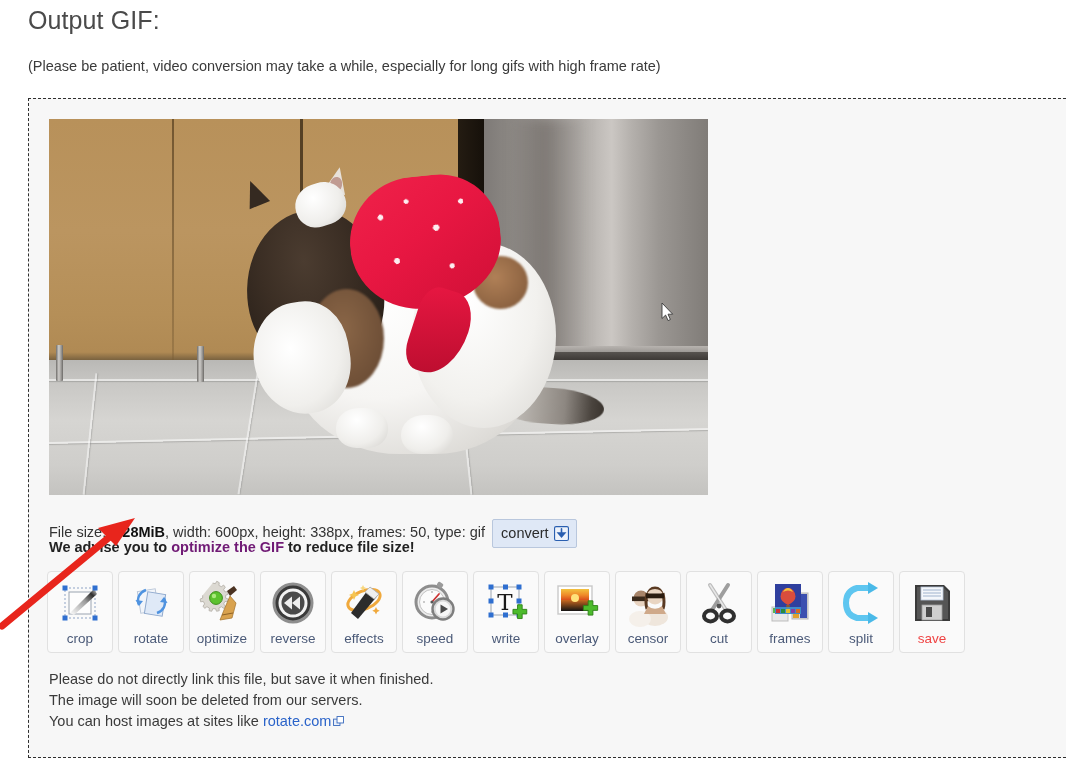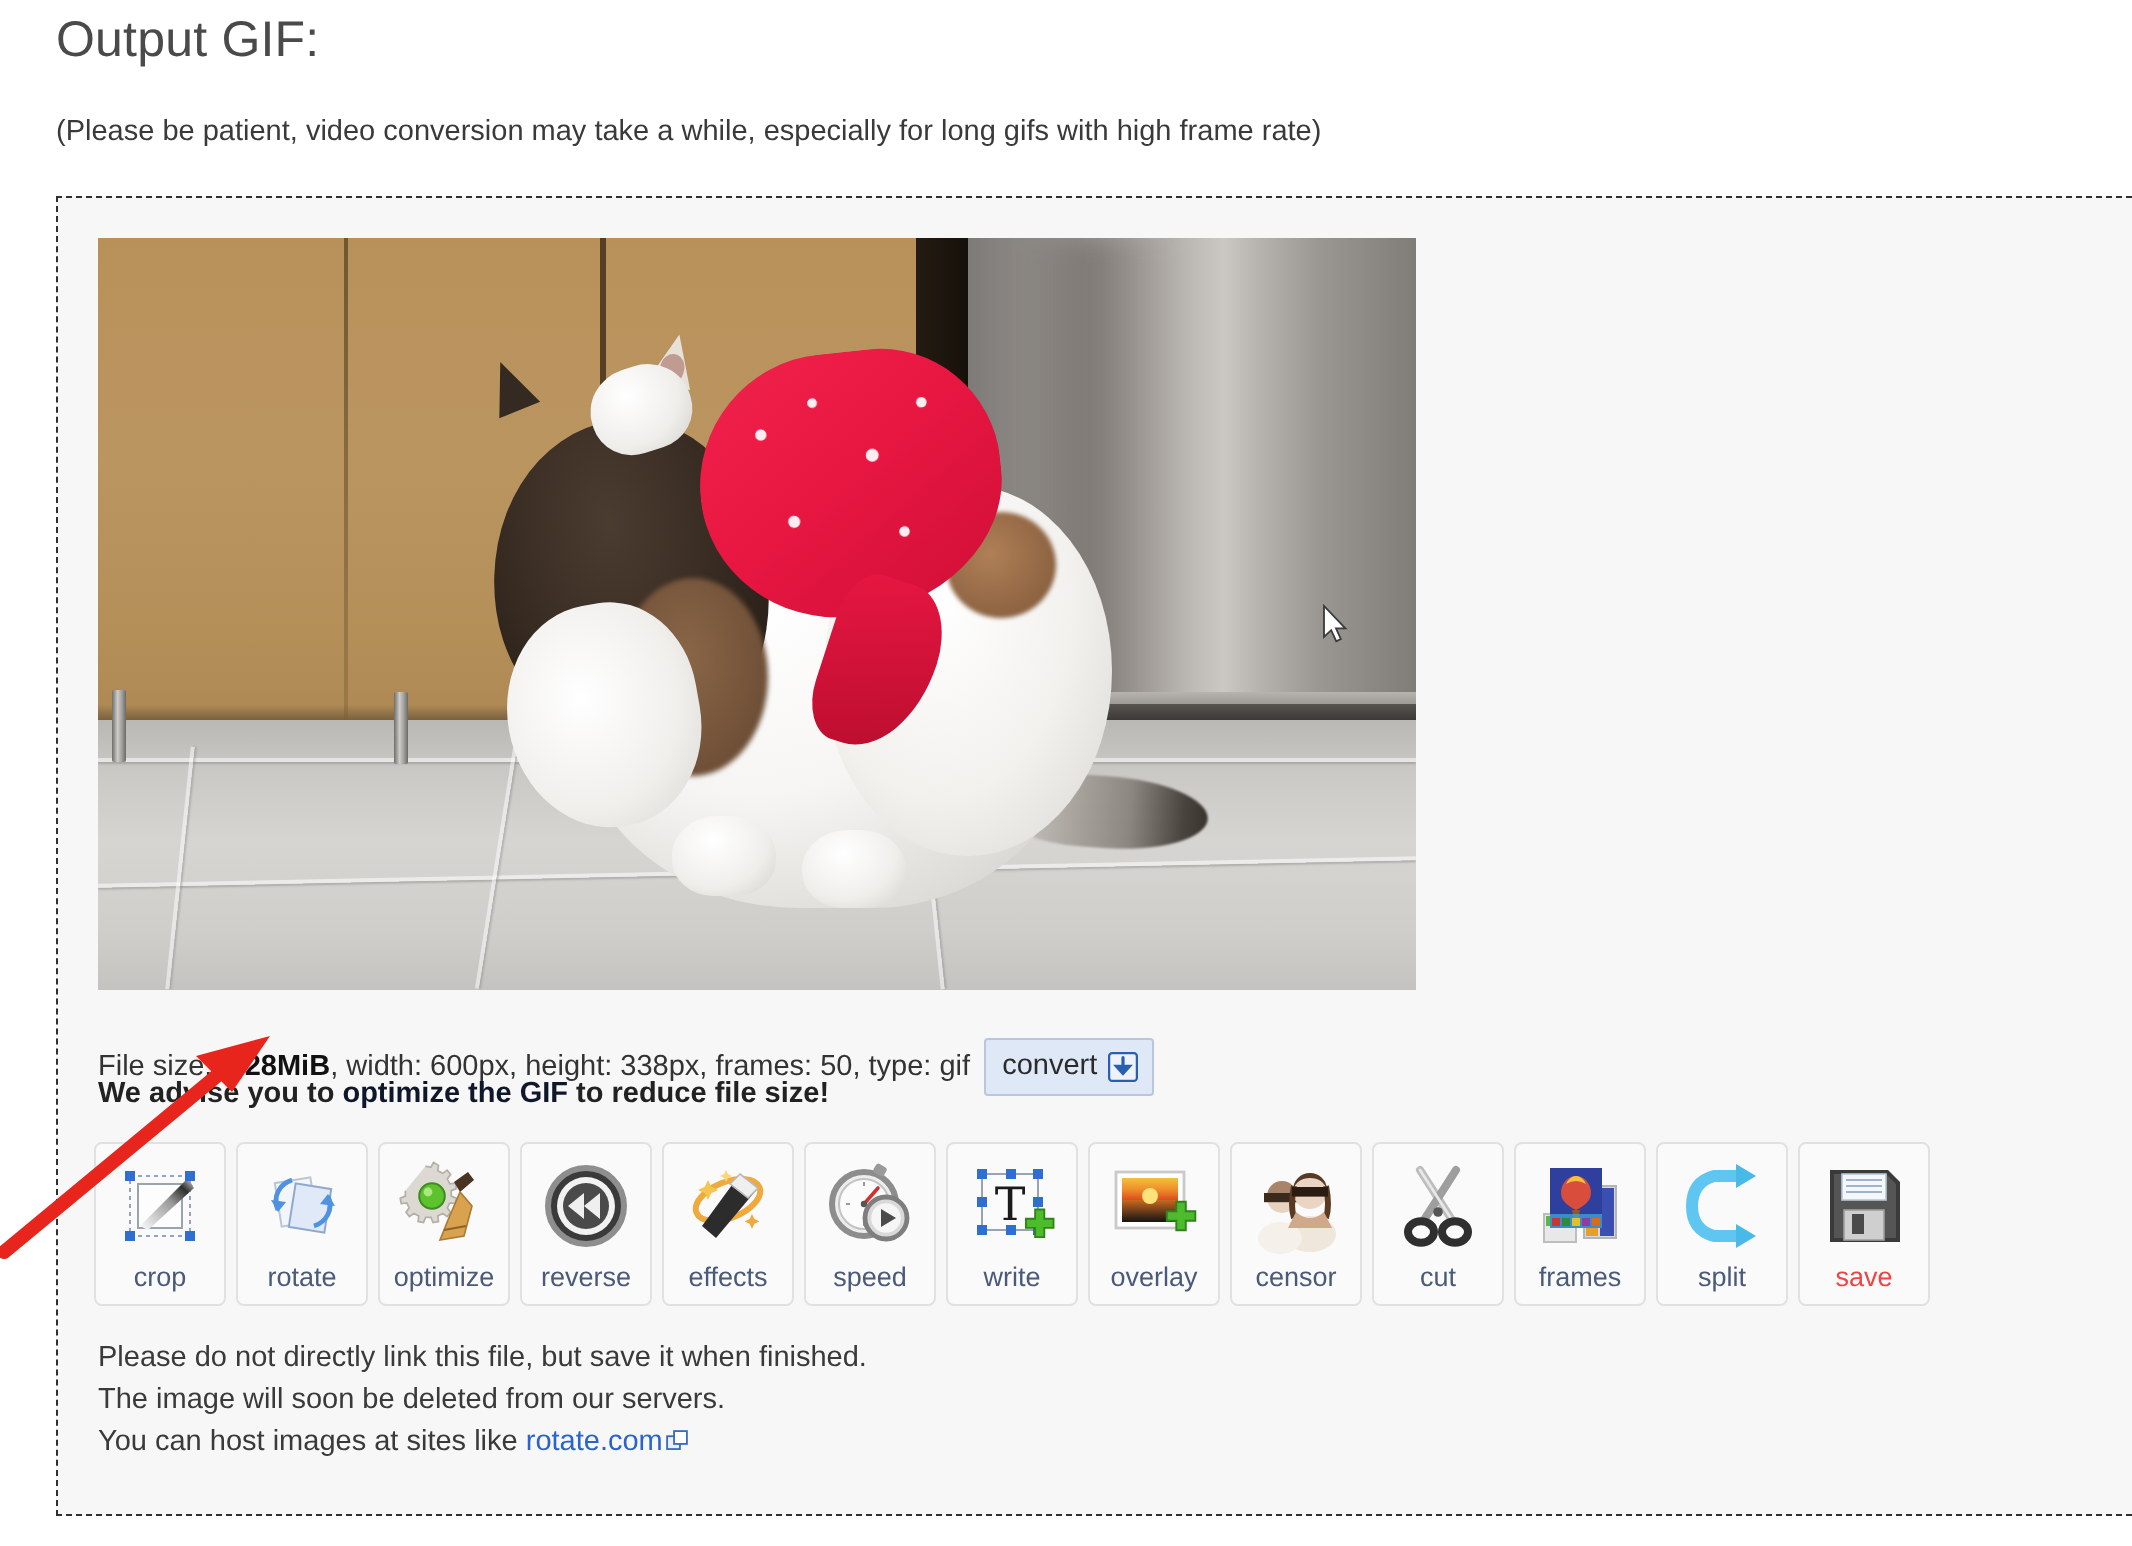--- a/index.html
+++ b/index.html
@@ -218,21 +218,21 @@
     border-radius: 2px;
     font-size: 14.5px; color: #2b2b2b; cursor: pointer;
     vertical-align: middle;
   }
   .dl-ico { width: 15px; height: 15px; display: block; }
 
   .advise {
     position: absolute; left: 20px; top: 438px;
     font-size: 14.5px; font-weight: bold; color: #222; line-height: 20px;
   }
-  .advise a { color: #0f172a; text-decoration: none; }
+  .advise a { color: #701a75; text-decoration: none; }
 
   
   .toolbar {
     position: absolute; left: 18px; top: 472px;
     display: flex; gap: 5px;
   }
   .tool {
     width: 66px; height: 82px;
     background: #fafafa;
     border: 1px solid #e1e1e1;

